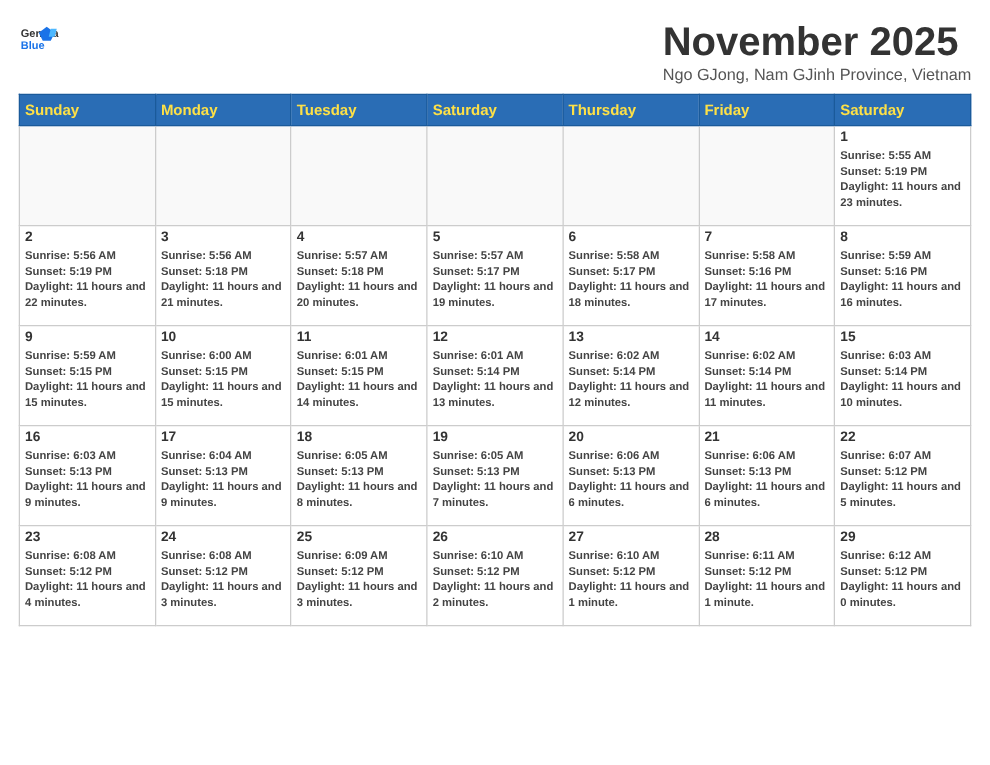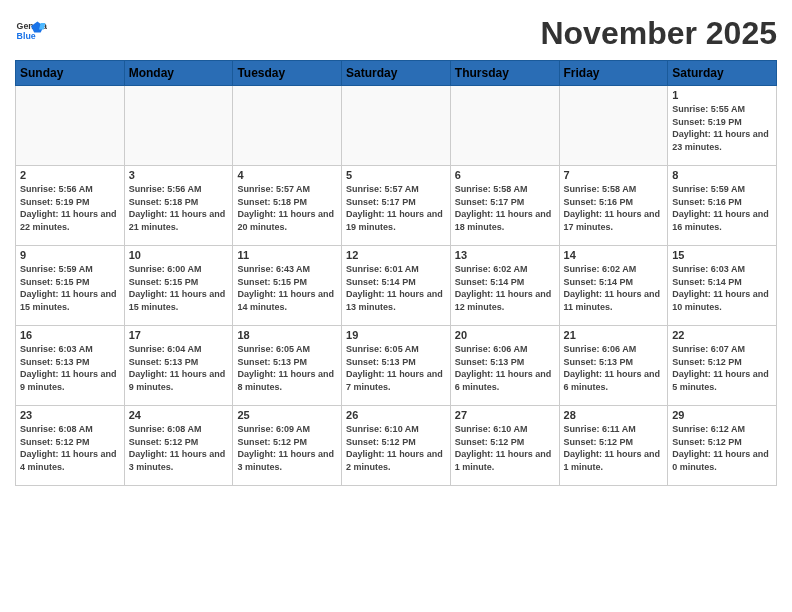--- a/index.html
+++ b/index.html
@@ -37,21 +37,21 @@
       font-size: 13px;
       color: #555;
     }
     .calendar {
       width: 100%;
       border-collapse: collapse;
       border: 1px solid #ccc;
     }
     .calendar th {
       background: #2a6db5;
-      color: #000000;
+      color: #fde047;
       font-size: 12px;
       font-weight: bold;
       padding: 5px 4px;
       text-align: left;
       border: 1px solid #1a5a9a;
     }
     .calendar td {
       width: calc(100% / 7);
       vertical-align: top;
       border: 1px solid #ccc;
@@ -88,20 +88,21 @@
   <div class="logo">
     <svg class="logo-icon" viewBox="0 0 40 40">
       <text x="2" y="18" font-size="11" font-weight="bold" fill="#333">General</text>
       <text x="2" y="30" font-size="11" font-weight="bold" fill="#1a73e8">Blue</text>
       <polygon points="28,8 36,14 32,22 24,22 20,14" fill="#1a73e8"></polygon>
       <polygon points="32,10 38,10 36,18 30,18" fill="#4db8ff"></polygon>
     </svg>
   </div>
   <div class="title-block">
     <div class="month-title">November 2025</div>
+    <div class="subtitle">Ngo GJong, Nam GJinh Province, Vietnam</div>
   </div>
 </div>
 
 <table class="calendar">
   <thead>
     <tr>
     <th>Sunday</th>
         <th>Monday</th>
         <th>Tuesday</th>
         <th>Saturday</th>
@@ -187,21 +188,21 @@
         </td>
         <td>
           <span class="day-num">10</span>
           <div class="day-info">Sunrise: 6:00 AM
 Sunset: 5:15 PM
 Daylight: 11 hours
 and 15 minutes.</div>
         </td>
         <td>
           <span class="day-num">11</span>
-          <div class="day-info">Sunrise: 6:43 AM
+          <div class="day-info">Sunrise: 6:01 AM
 Sunset: 5:15 PM
 Daylight: 11 hours
 and 14 minutes.</div>
         </td>
         <td>
           <span class="day-num">12</span>
           <div class="day-info">Sunrise: 6:01 AM
 Sunset: 5:14 PM
 Daylight: 11 hours
 and 13 minutes.</div>

